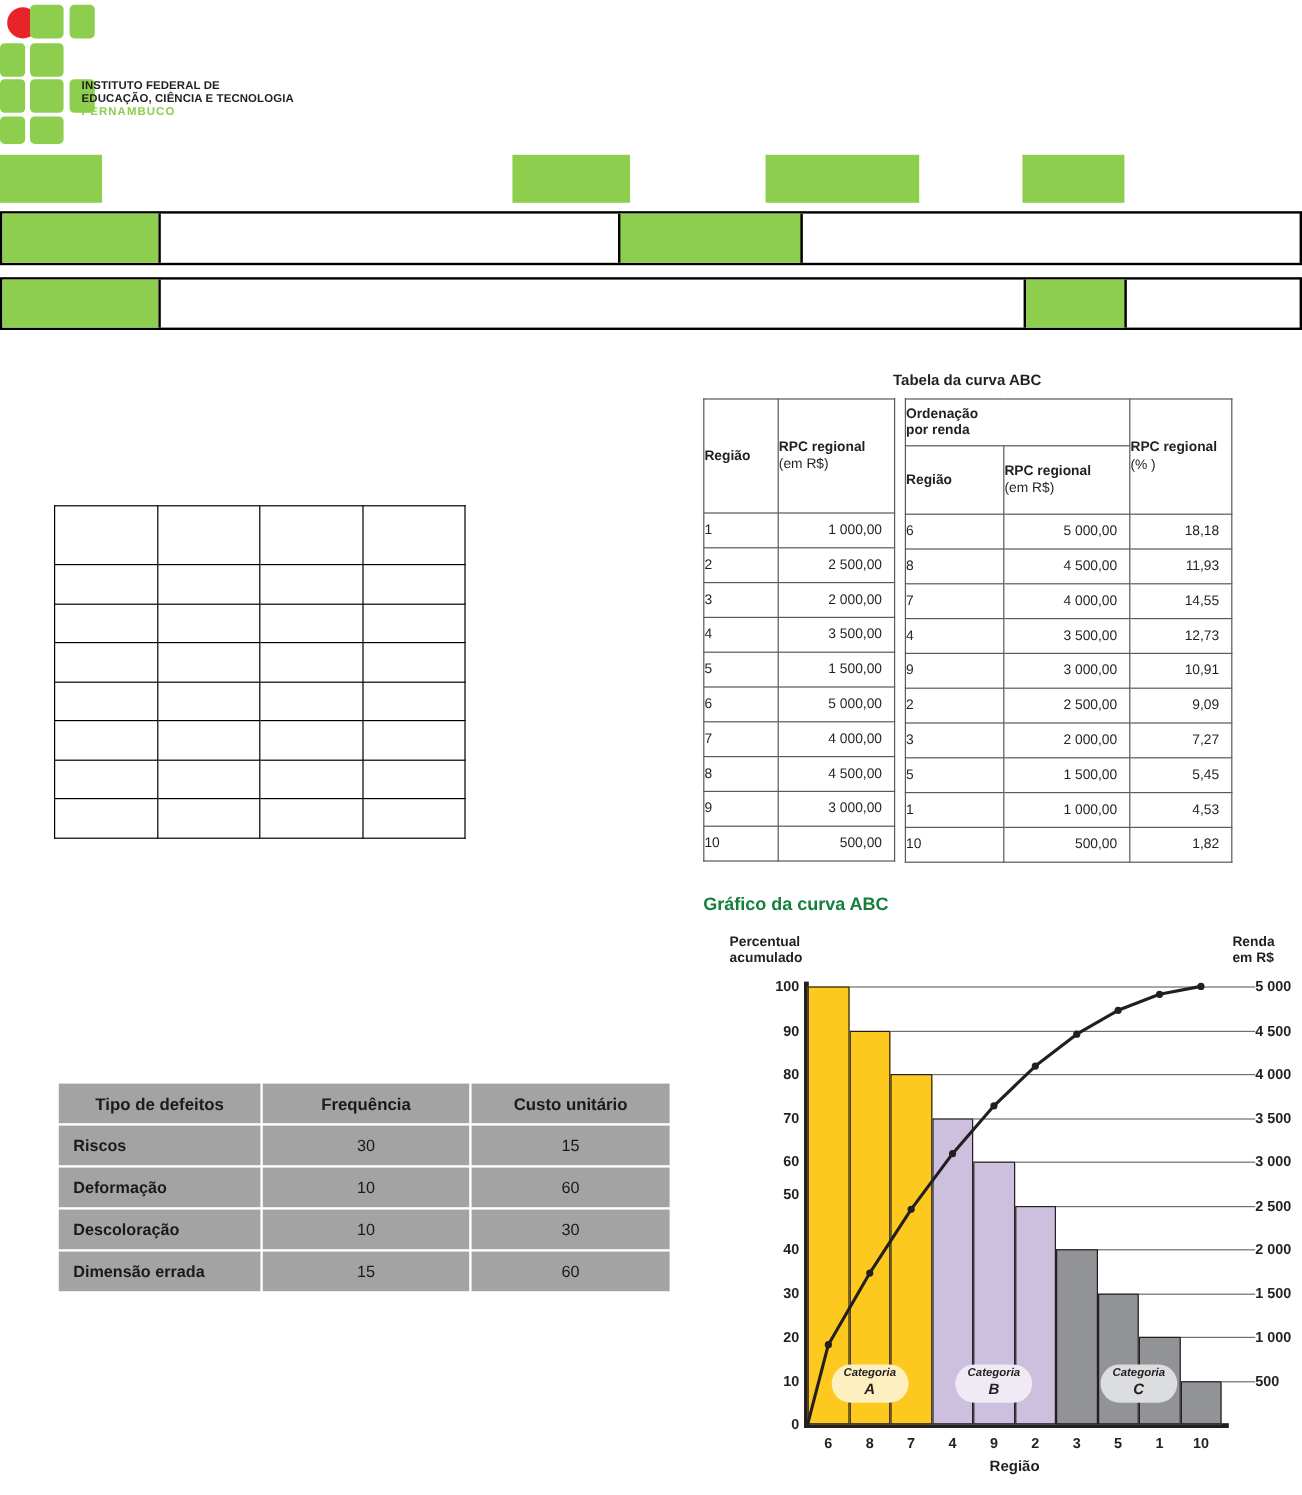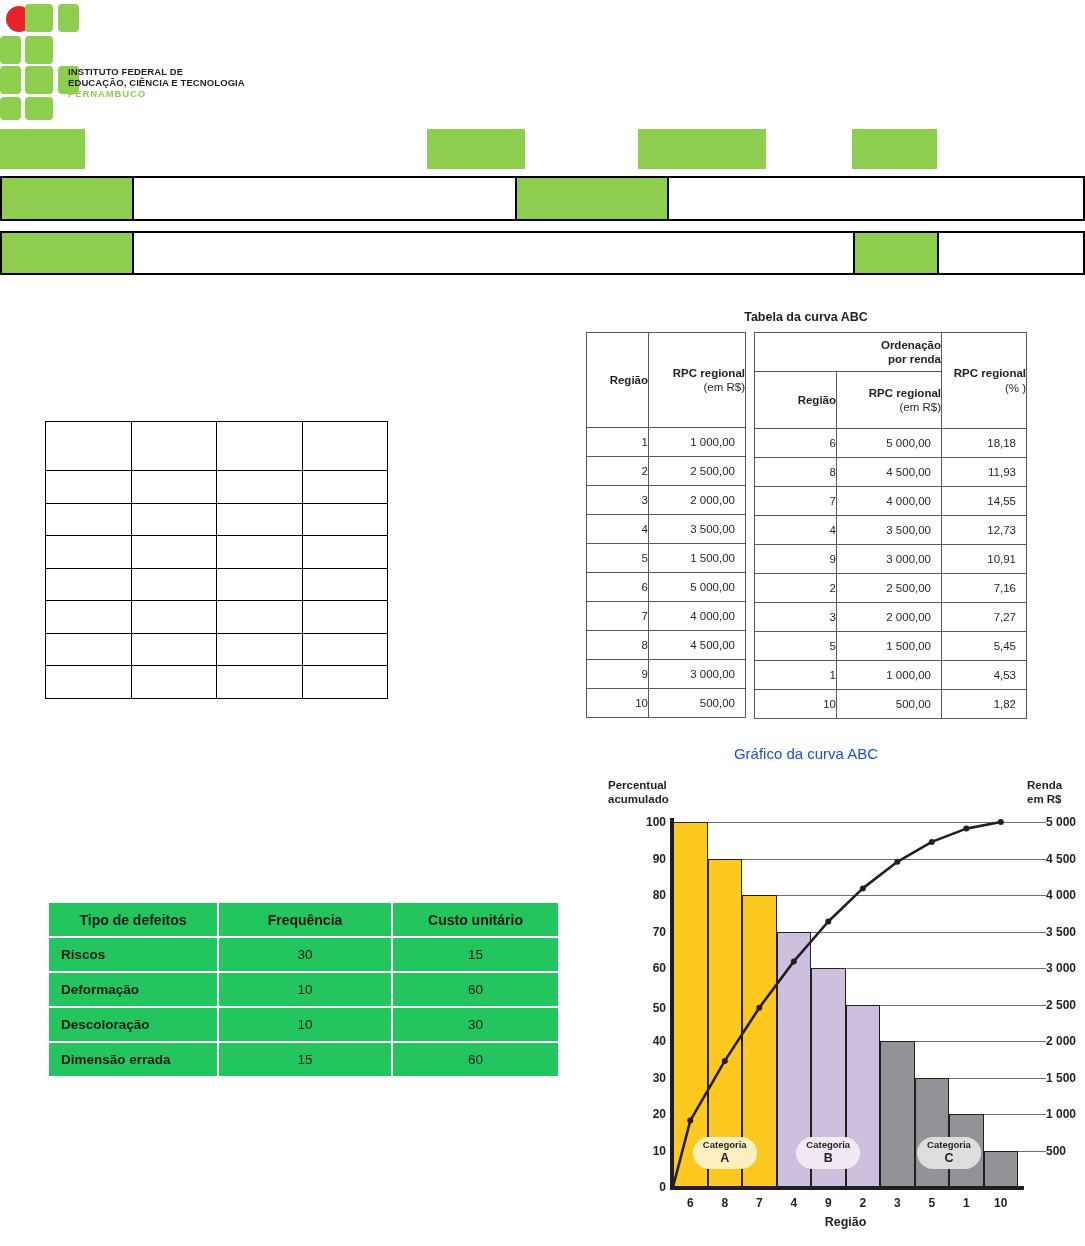--- a/index.html
+++ b/index.html
@@ -26,47 +26,47 @@
   
   #empty-table{position:absolute;left:45px;top:421px;width:343px;height:259px;
     border-collapse:collapse;table-layout:fixed;}
   #empty-table td{border:1.4px solid #000;}
   #empty-table tr.head td{height:46px;}
   #empty-table tr.body td{height:29.5px;}
 
   
   #defects{position:absolute;left:47px;top:901px;width:509px;
     border-collapse:separate;border-spacing:2px 2px;table-layout:fixed;}
-  #defects td{background:#22c55e;height:31px;font-size:13.5px;color:#1a1a1a;}
+  #defects td{background:#a3a3a3;height:31px;font-size:13.5px;color:#1a1a1a;}
   #defects thead td{font-weight:bold;text-align:center;font-size:14px;}
   #defects tbody td.name{font-weight:bold;padding-left:12px;text-align:left;}
   #defects tbody td.num{text-align:center;}
 
   
   #abc-wrap{position:absolute;left:586px;top:310px;width:440px;}
   #abc-title{font-size:12.5px;font-weight:bold;text-align:center;margin-bottom:8px;color:#231f20;}
   .abc-tables{display:flex;gap:8px;align-items:flex-start;}
   table.abc{border-collapse:collapse;table-layout:fixed;font-size:11.5px;}
-  table.abc td,table.abc th{border:1px solid #58595b;text-align:right;
+  table.abc td,table.abc th{border:1px solid #58595b;text-align:left;
     font-weight:normal;color:#231f20;padding:0;}
   table.abc .hd{font-weight:bold;font-size:11.5px;line-height:1.25;}
   table.abc .hdtall{height:94px;}
   table.abc td.val{height:28px;}
   .sub{font-weight:normal;}
   #abc-left{width:160px;}
   #abc-left col.c1{width:62px;}
   #abc-right{width:272px;}
   #tot-table{border-collapse:collapse;table-layout:fixed;width:272px;margin-top:3px;
     border-top:3px solid #231f20;font-size:11.5px;}
   #tot-table td{border:1px solid #58595b;height:26px;text-align:center;color:#231f20;}
   .ralign{text-align:right !important;padding-right:10px !important;}
 
   
-  #chart-title{position:absolute;left:586px;top:745px;width:440px;text-align:center;
-    font-size:15px;font-weight:normal;color:#1d4ed8;}
+  #chart-title{position:absolute;left:586px;top:745px;width:440px;
+    font-size:15px;font-weight:bold;color:#15803d;}
   #chart{position:absolute;left:600px;top:778px;width:470px;height:455px;}
   #lab-left{position:absolute;left:8px;top:0px;font-size:11.5px;font-weight:bold;
     line-height:1.25;color:#231f20;}
   #lab-right{position:absolute;left:427px;top:0px;font-size:11.5px;font-weight:bold;
     line-height:1.25;color:#231f20;}
   #plot{position:absolute;left:73px;top:44px;width:345px;height:365px;}
   .ytick{position:absolute;right:100%;margin-right:7px;transform:translateY(-50%);
     font-size:12px;font-weight:bold;color:#231f20;white-space:nowrap;}
   .ytickR{position:absolute;left:100%;margin-left:28px;transform:translateY(-50%);
     font-size:12px;font-weight:bold;color:#231f20;white-space:nowrap;}
@@ -75,21 +75,21 @@
   .bar.a{background:#FDC91E;}
   .bar.b{background:#CCC0DE;}
   .bar.c{background:#919396;}
   #axisY{position:absolute;left:-3px;top:-4px;bottom:0;width:4px;background:#231f20;}
   #axisX{position:absolute;left:-3px;right:-6px;bottom:-3px;height:4px;background:#231f20;}
   .xtick{position:absolute;top:100%;margin-top:9px;transform:translateX(-50%);
     font-size:12px;font-weight:bold;color:#231f20;}
   #xlabel{position:absolute;top:100%;margin-top:28px;left:0;width:345px;text-align:center;
     font-size:12.5px;font-weight:bold;color:#231f20;}
   .pill{position:absolute;transform:translateX(-50%);border-radius:16px;
-    text-align:center;padding:3px 10px 4px;line-height:1.12;}
+    text-align:center;padding:3px 10px 4px;line-height:1.12;font-style:italic;}
   .pill .t1{font-size:9.5px;font-weight:bold;display:block;color:#231f20;}
   .pill .t2{font-size:12.5px;font-weight:bold;display:block;color:#231f20;}
   .pill.pa{background:#FDEFC0;}
   .pill.pb{background:#EFEAF4;}
   .pill.pc{background:#DCDDDE;}
   #pareto{position:absolute;left:0;top:0;width:345px;height:365px;overflow:visible;}
 </style>
 </head>
 <body>
 
@@ -334,21 +334,21 @@
               <td class="val ralign">12,73</td>
             </tr>
             <tr>
               <td class="val">9</td>
               <td class="val ralign">3 000,00</td>
               <td class="val ralign">10,91</td>
             </tr>
             <tr>
               <td class="val">2</td>
               <td class="val ralign">2 500,00</td>
-              <td class="val ralign">7,16</td>
+              <td class="val ralign">9,09</td>
             </tr>
             <tr>
               <td class="val">3</td>
               <td class="val ralign">2 000,00</td>
               <td class="val ralign">7,27</td>
             </tr>
             <tr>
               <td class="val">5</td>
               <td class="val ralign">1 500,00</td>
               <td class="val ralign">5,45</td>
@@ -424,21 +424,21 @@
           <circle cx="293.3" cy="6.6" r="3" fill="#231f20"></circle>
           <circle cx="327.8" cy="0.0" r="3" fill="#231f20"></circle>
         </g>
     </svg>
     <div id="yticksL">
         <div class="ytick" style="top:365px;">0</div>
         <div class="ytick" style="top:328.5px;">10</div>
         <div class="ytick" style="top:292px;">20</div>
         <div class="ytick" style="top:255.5px;">30</div>
         <div class="ytick" style="top:219px;">40</div>
-        <div class="ytick" style="top:186px;">50</div>
+        <div class="ytick" style="top:173px;">50</div>
         <div class="ytick" style="top:146px;">60</div>
         <div class="ytick" style="top:109.50000000000003px;">70</div>
         <div class="ytick" style="top:73px;">80</div>
         <div class="ytick" style="top:36.5px;">90</div>
         <div class="ytick" style="top:0px;">100</div>
       </div>
     <div id="yticksR">
         <div class="ytickR" style="top:328.5px;">500</div>
         <div class="ytickR" style="top:292px;">1 000</div>
         <div class="ytickR" style="top:255.5px;">1 500</div>

